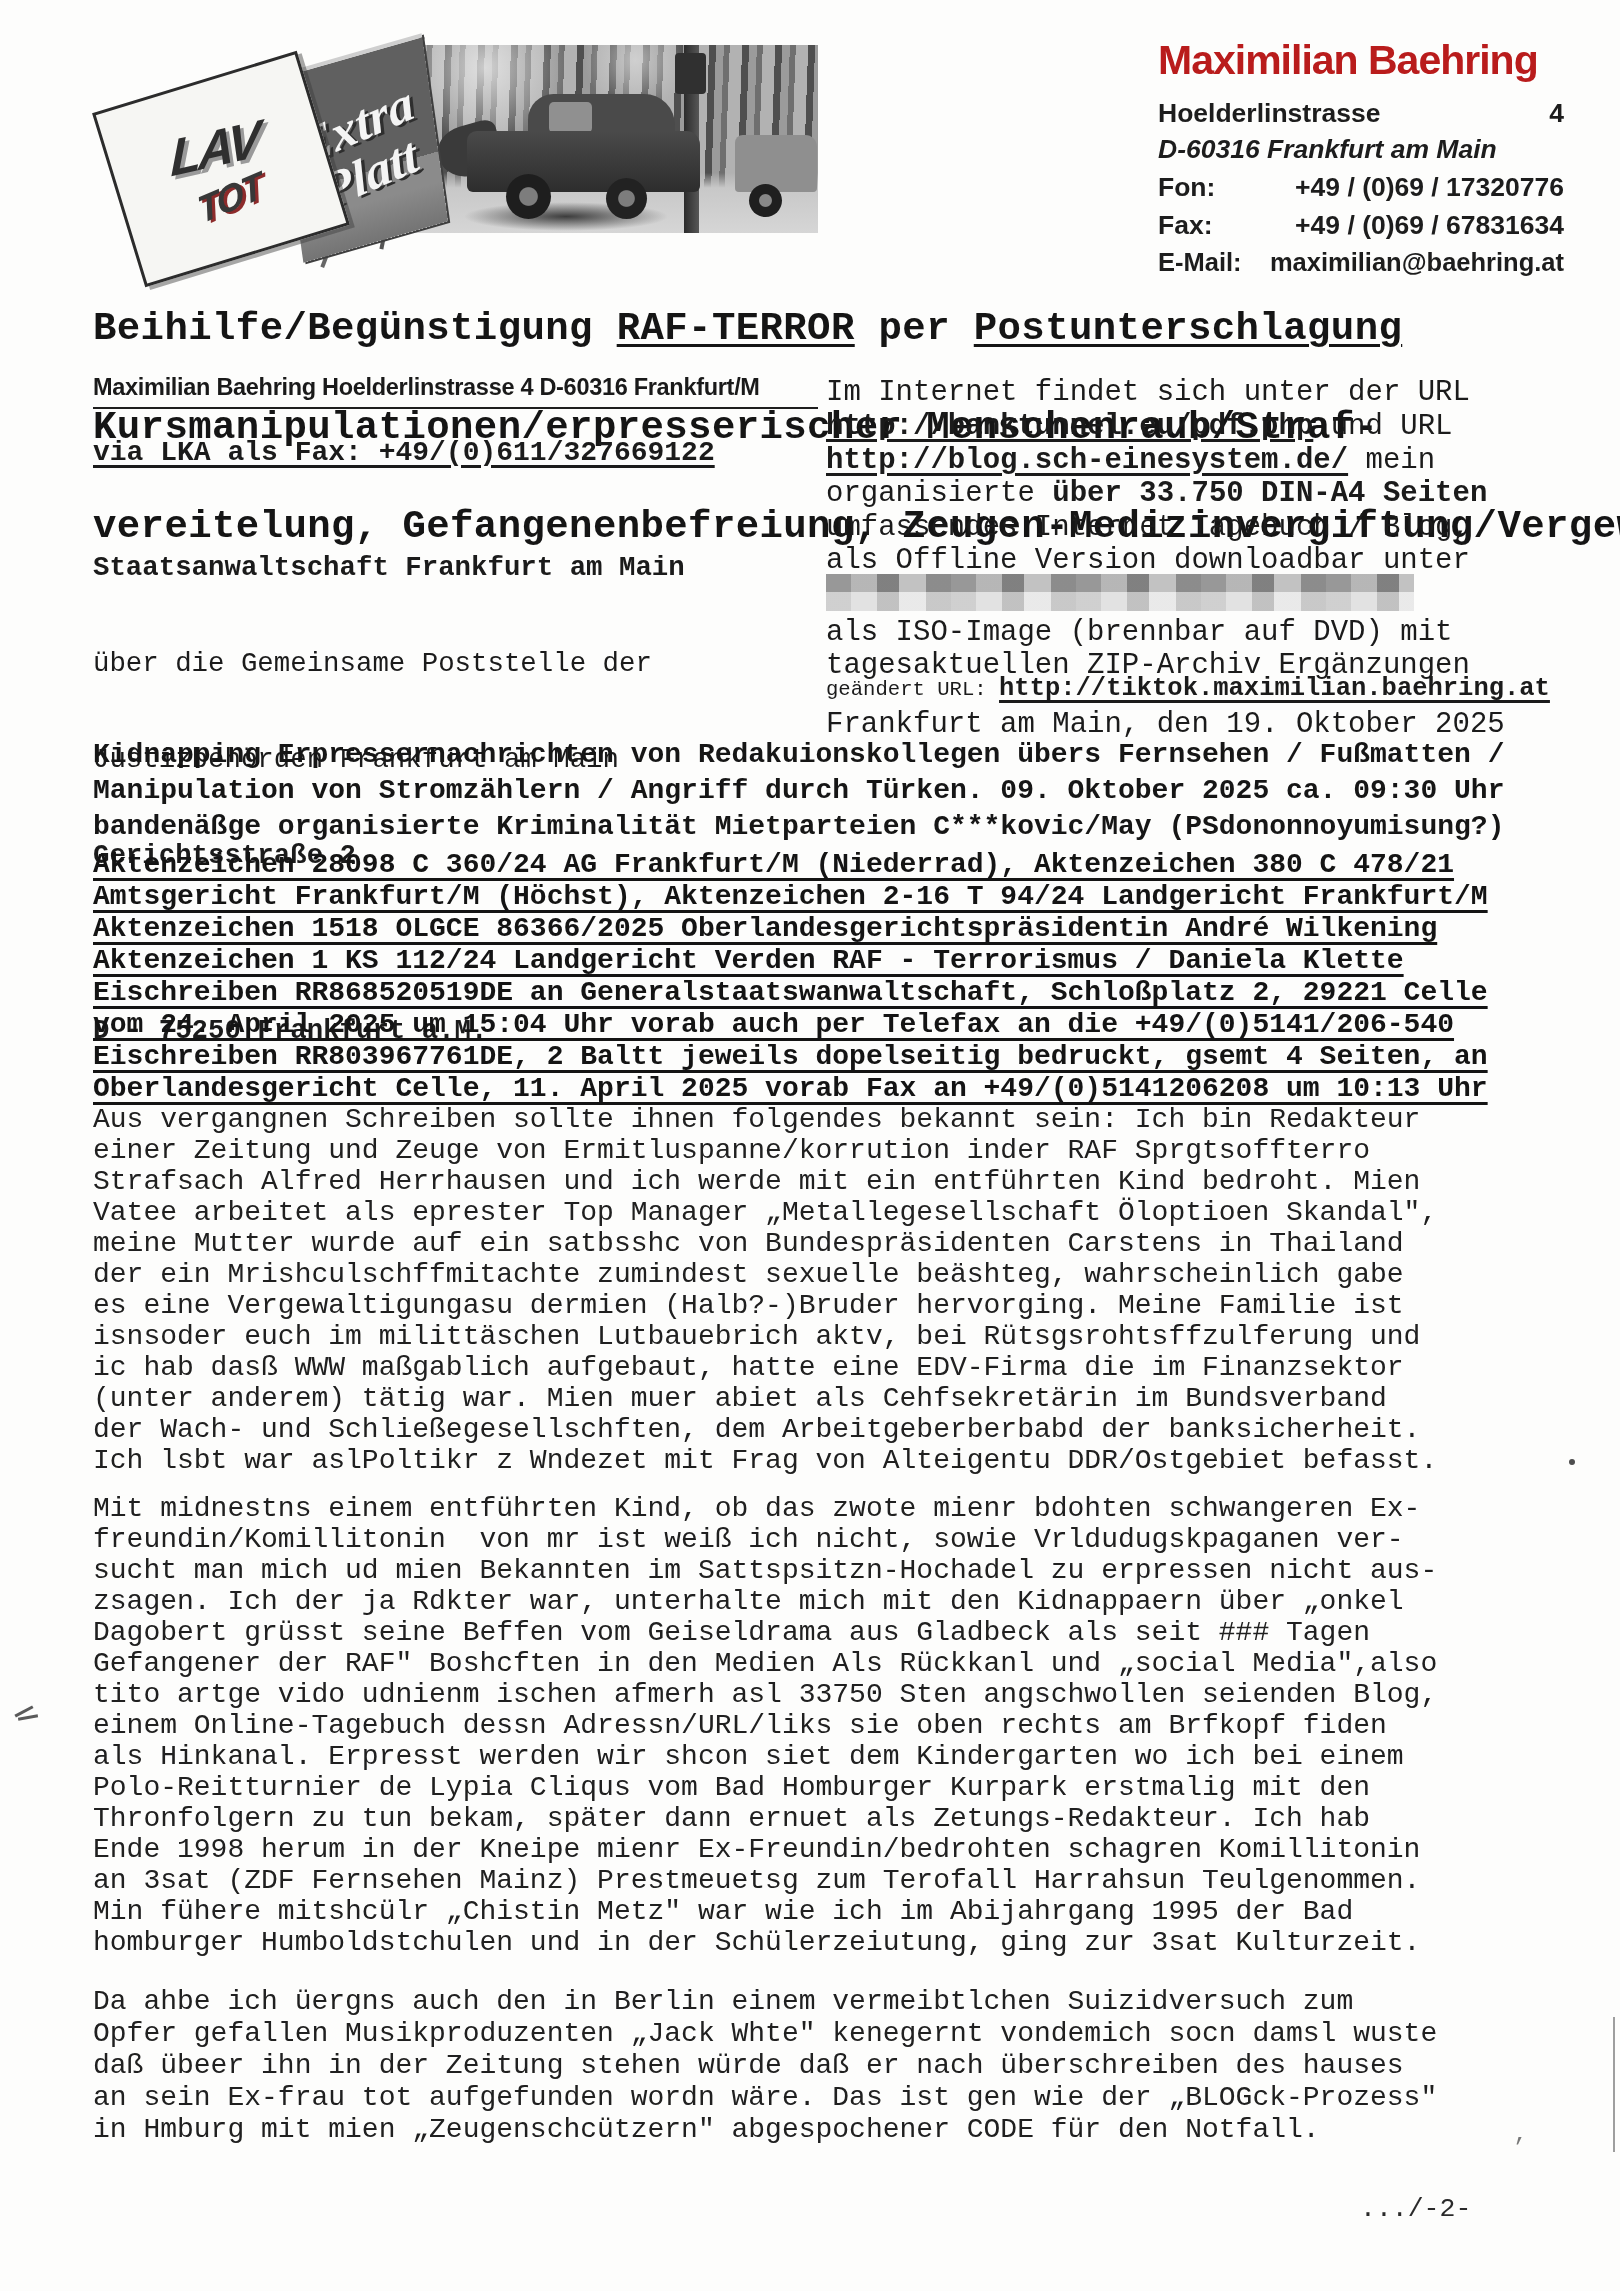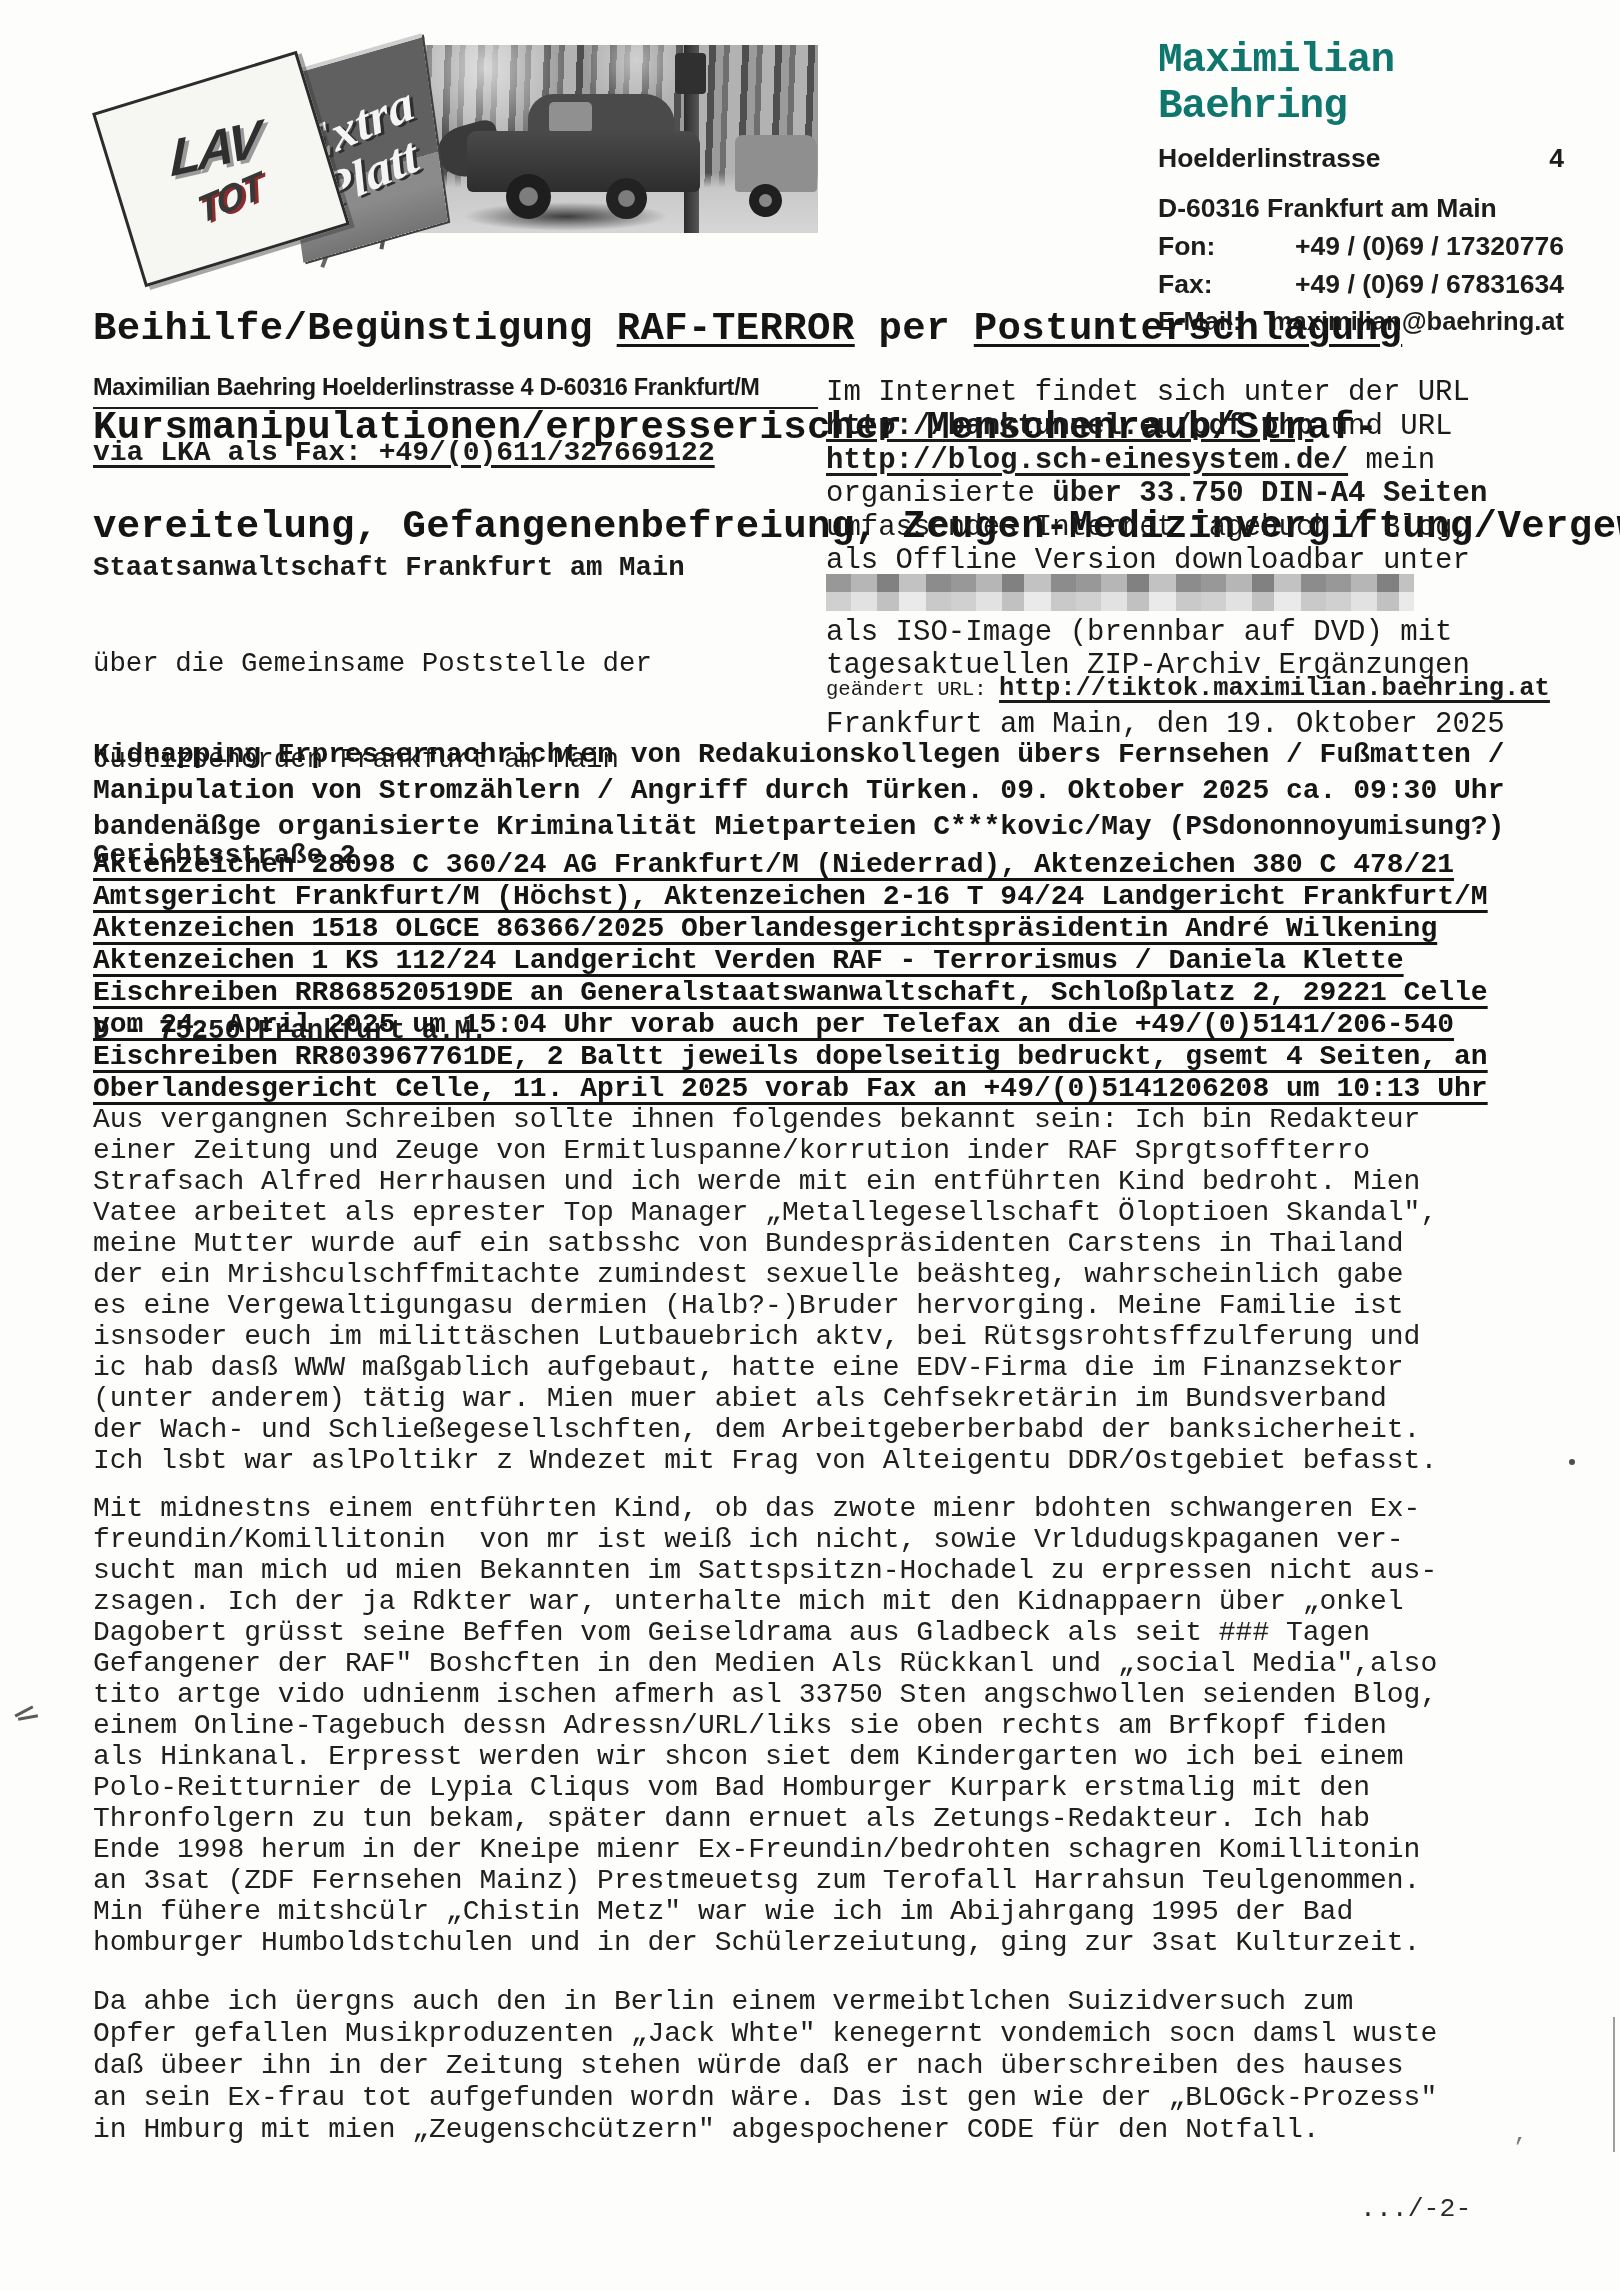--- a/index.html
+++ b/index.html
@@ -8,21 +8,21 @@
     background:#fdfdfc; overflow:hidden; color:#1b1b1b;
     font-family:"Liberation Mono","DejaVu Sans Mono",monospace;
   }
   .abs { position:absolute; }
   .sans { font-family:"Liberation Sans","DejaVu Sans",sans-serif; }
   .b { font-weight:bold; }
   .pre { white-space:pre; }
 
   
   .letterhead { left:1158px; top:37px; width:406px; }
-  .lh-name { font-size:41px; font-weight:bold; letter-spacing:-1px; color:#0f766e;font-family:Liberation Mono, monospace; }
+  .lh-name { font-size:41px; font-weight:bold; letter-spacing:-1px; color:#b91c1c; }
   .lh-row { display:flex; justify-content:space-between; font-size:26.5px; font-weight:bold; color:#1d1d1d; }
   .lh-row.email { font-size:25.5px; }
 
   
   .photo {
     left:412px; top:45px; width:406px; height:188px; overflow:hidden;
     background:
       radial-gradient(circle at 18% 12%, rgba(235,235,235,.8), rgba(235,235,235,0) 22%),
       radial-gradient(circle at 55% 8%, rgba(220,220,220,.7), rgba(220,220,220,0) 18%),
       linear-gradient(rgba(0,0,0,0) 68%, #c8c8c8 76%, #d6d6d6 100%),
@@ -152,21 +152,21 @@
     <div class="graffiti-top">LAV</div>
     <div class="graffiti-bottom">TOT</div>
   </div>
 
   <div class="abs letterhead sans">
     <div class="lh-name">Maximilian Baehring</div>
     <div class="lh-row" style="margin-top:13.7px;gap:24px;">
       <span>Hoelderlinstrasse</span>
       <span>4</span>
     </div>
-    <div class="lh-row" style="margin-top:19px;">
+    <div class="lh-row" style="margin-top:5px;font-style:italic;">
       <span>D-60316 Frankfurt am Main</span>
     </div>
     <div class="lh-row" style="margin-top:7.8px;">
       <span>Fon:</span>
       <span>+49 / (0)69 / 17320776</span>
     </div>
     <div class="lh-row" style="margin-top:6.9px;">
       <span>Fax:</span>
       <span>+49 / (0)69 / 67831634</span>
     </div>

